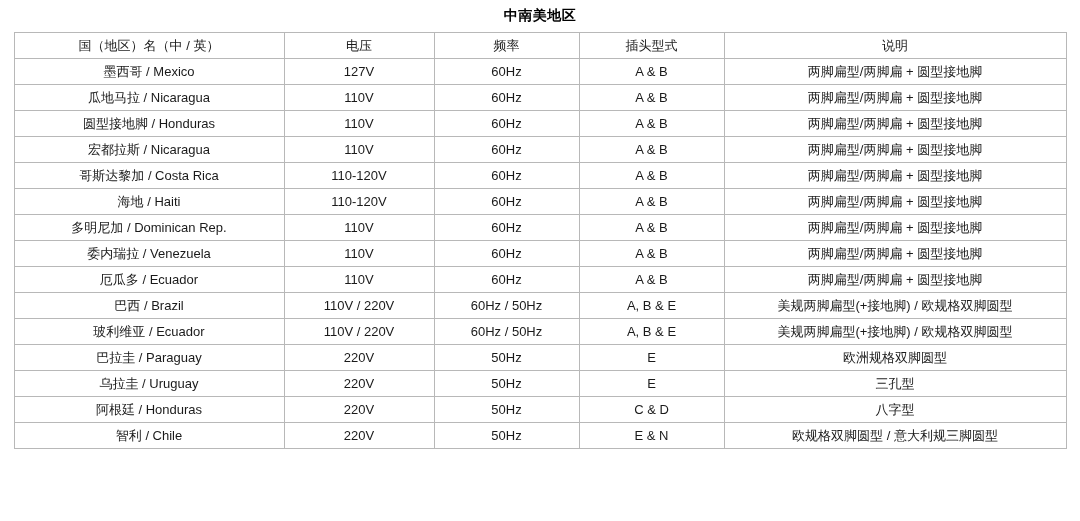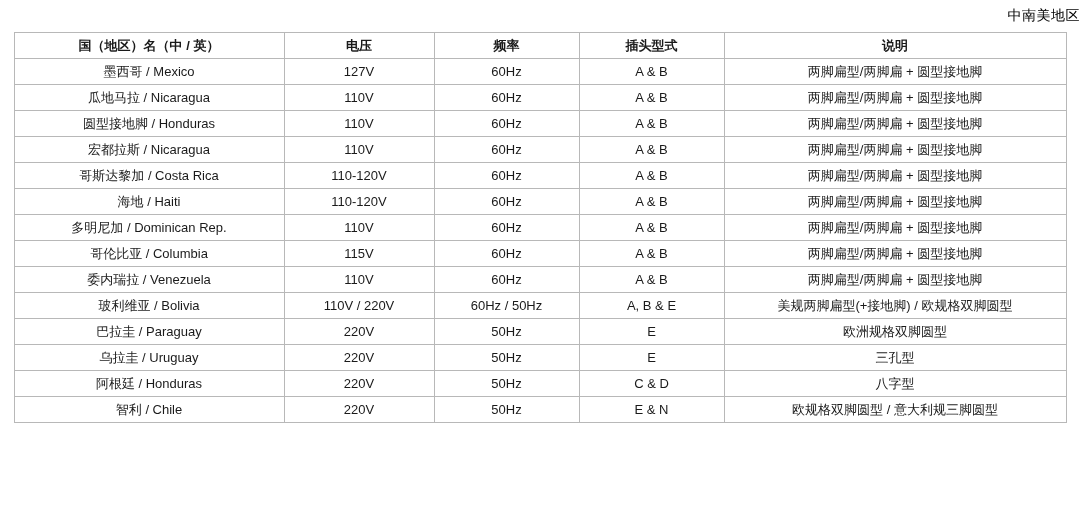--- a/index.html
+++ b/index.html
@@ -15,23 +15,23 @@
     overflow: hidden;
   }
   .page {
     width: 1080px;
     height: 521px;
     box-sizing: border-box;
     padding: 0;
     position: relative;
   }
   .doc-title {
-    text-align: right;
+    text-align: center;
     font-size: 14px;
-    font-weight: normal;
+    font-weight: bold;
     color: #000;
     padding-top: 7px;
     padding-bottom: 7px;
     letter-spacing: 0.5px;
   }
   table.region-table {
     border-collapse: collapse;
     width: 1052px;
     margin: 0 auto;
     table-layout: fixed;
@@ -44,21 +44,21 @@
     font-weight: normal;
     text-align: center;
     vertical-align: middle;
     padding: 0 2px;
     color: #1a1a1a;
     background: #ffffff;
     white-space: nowrap;
     overflow: hidden;
   }
   table.region-table thead td {
-    font-weight: bold;
+    font-weight: normal;
   }
   col.c0 { width: 270px; }
   col.c1 { width: 150px; }
   col.c2 { width: 145px; }
   col.c3 { width: 145px; }
   col.c4 { width: 342px; }
 </style>
 </head>
 <body>
 
@@ -127,35 +127,42 @@
         <td>两脚扁型/两脚扁 + 圆型接地脚</td>
       </tr>
       <tr>
         <td>多明尼加 / Dominican Rep.</td>
         <td>110V</td>
         <td>60Hz</td>
         <td>A &amp; B</td>
         <td>两脚扁型/两脚扁 + 圆型接地脚</td>
       </tr>
       <tr>
-        <td>哥伦比亚 / Columbia</td>
-        <td>115V</td>
-        <td>60Hz</td>
-        <td>A &amp; B</td>
-        <td>两脚扁型/两脚扁 + 圆型接地脚</td>
-      </tr>
-      <tr>
         <td>委内瑞拉 / Venezuela</td>
         <td>110V</td>
         <td>60Hz</td>
         <td>A &amp; B</td>
         <td>两脚扁型/两脚扁 + 圆型接地脚</td>
       </tr>
       <tr>
-        <td>玻利维亚 / Bolivia</td>
+        <td>厄瓜多 / Ecuador</td>
+        <td>110V</td>
+        <td>60Hz</td>
+        <td>A &amp; B</td>
+        <td>两脚扁型/两脚扁 + 圆型接地脚</td>
+      </tr>
+      <tr>
+        <td>巴西 / Brazil</td>
+        <td>110V / 220V</td>
+        <td>60Hz / 50Hz</td>
+        <td>A, B &amp; E</td>
+        <td>美规两脚扁型(+接地脚) / 欧规格双脚圆型</td>
+      </tr>
+      <tr>
+        <td>玻利维亚 / Ecuador</td>
         <td>110V / 220V</td>
         <td>60Hz / 50Hz</td>
         <td>A, B &amp; E</td>
         <td>美规两脚扁型(+接地脚) / 欧规格双脚圆型</td>
       </tr>
       <tr>
         <td>巴拉圭 / Paraguay</td>
         <td>220V</td>
         <td>50Hz</td>
         <td>E</td>

